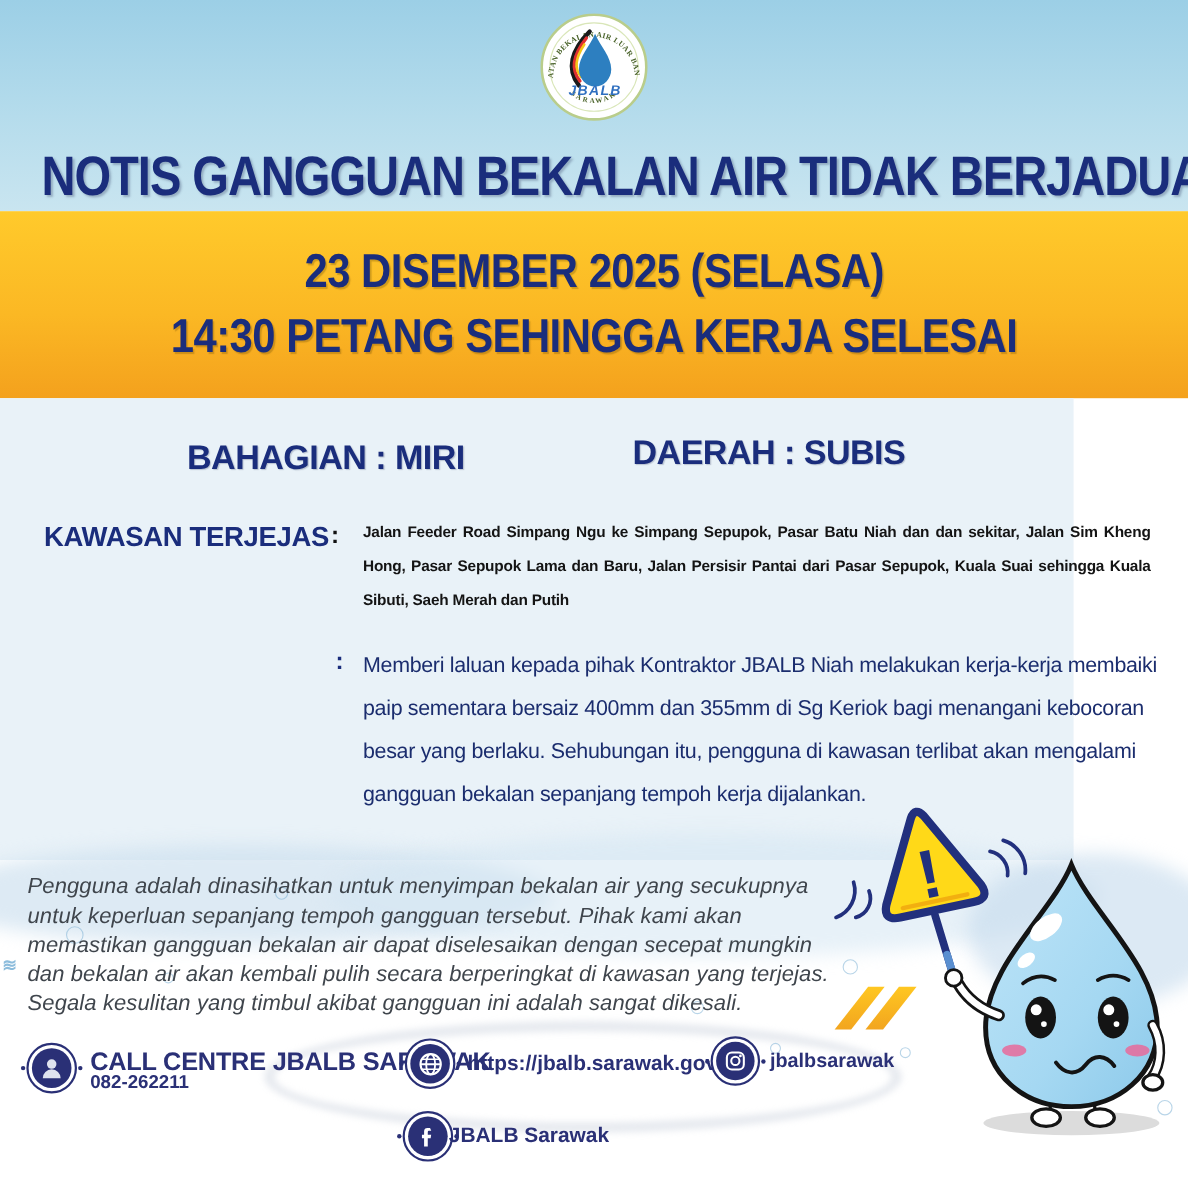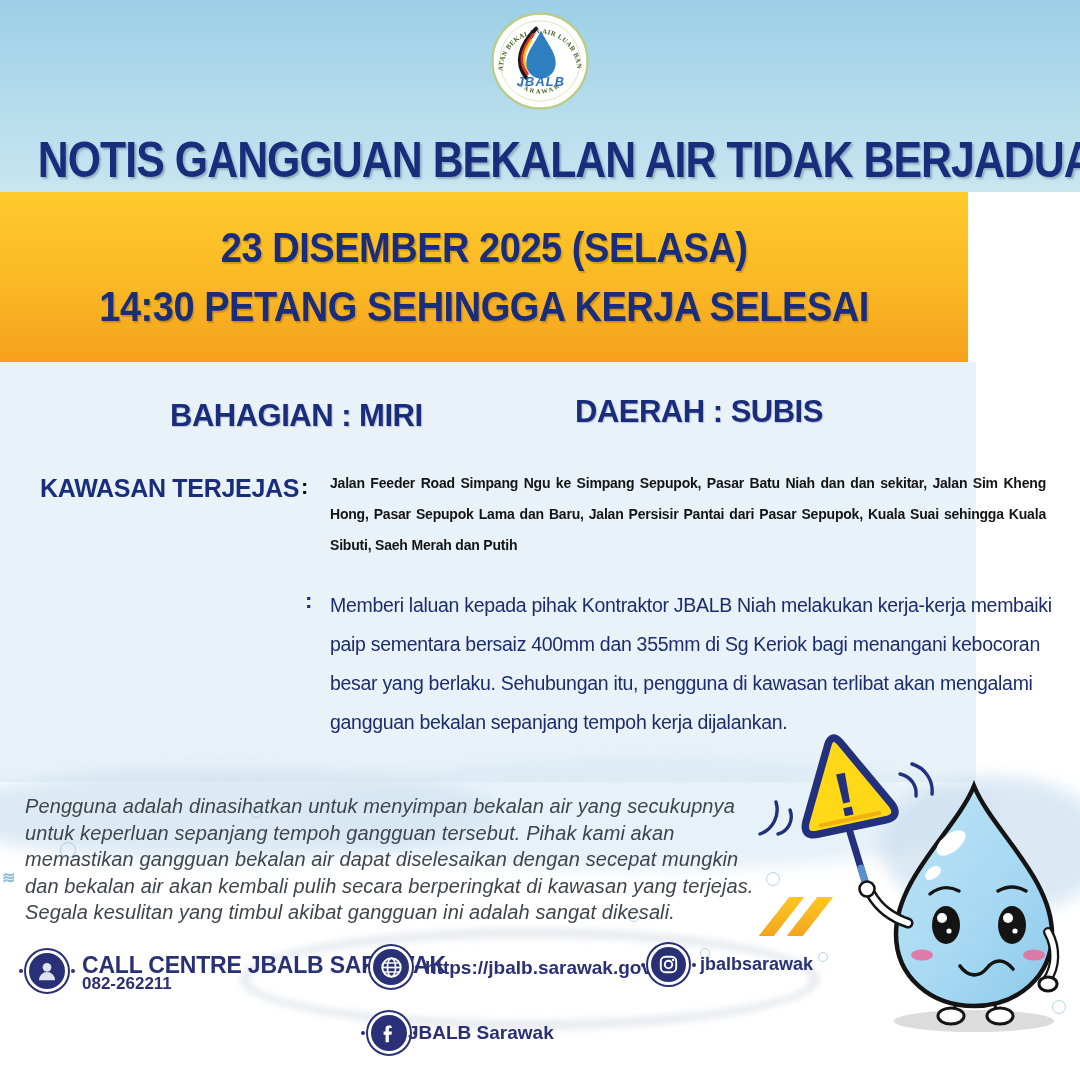--- a/index.html
+++ b/index.html
@@ -9,21 +9,21 @@
   
   .top-band{position:absolute;left:0;top:0;width:1080px;height:192px;
     background:linear-gradient(180deg,#9ccfe6 0%,#b5dcec 55%,#c9e5f0 100%);}
   .logo-wrap{position:absolute;left:491px;top:12px;width:98px;height:98px;}
   .main-title{position:absolute;left:0;top:130px;width:1080px;text-align:center;
     color:#1a2d7c;font-weight:bold;font-size:46px;letter-spacing:-1px;
     transform:scale(0.93,1.1);transform-origin:center top;
     text-shadow:2px 2px 2px rgba(40,50,90,0.30);white-space:nowrap;}
 
   
-  .date-band{position:absolute;left:0;top:192px;width:968px;height:170px;
+  .date-band{position:absolute;left:0;top:192px;width:1080px;height:170px;
     background:linear-gradient(180deg,#ffca2b 0%,#fbb824 55%,#f4a11d 100%);
     display:flex;flex-direction:column;justify-content:center;align-items:center;gap:14px;}
   .date-line{color:#1a2d7c;font-weight:bold;font-size:40px;letter-spacing:-0.5px;
     transform:scale(0.95,1.08);text-shadow:1.5px 1.5px 1px rgba(90,60,0,0.28);white-space:nowrap;}
 
   
   .content{position:absolute;left:0;top:362px;width:976px;height:420px;background:#e9f2f8;}
   .region-bahagian{position:absolute;left:170px;top:36px;color:#1a2d7c;font-weight:bold;
     font-size:31px;letter-spacing:-0.5px;text-shadow:1px 1px 1px rgba(40,50,90,0.25);}
   .region-daerah{position:absolute;left:575px;top:32px;color:#1a2d7c;font-weight:bold;

